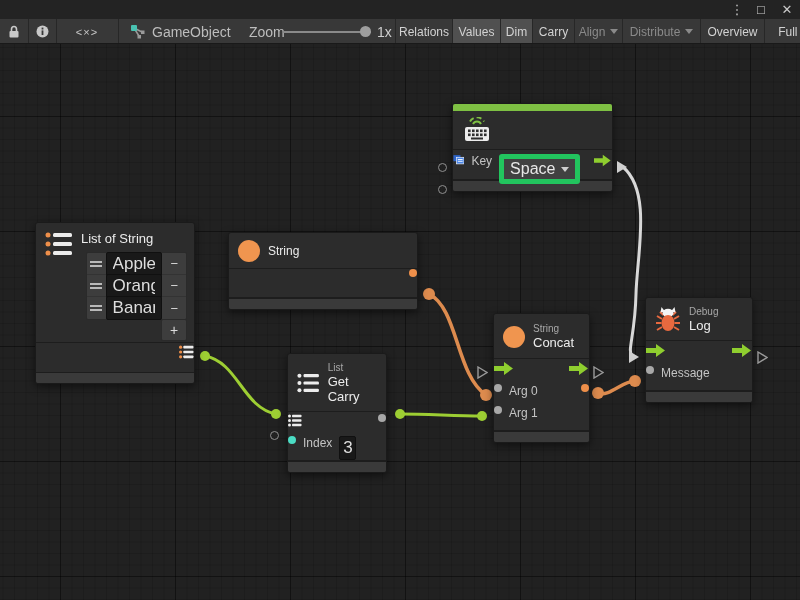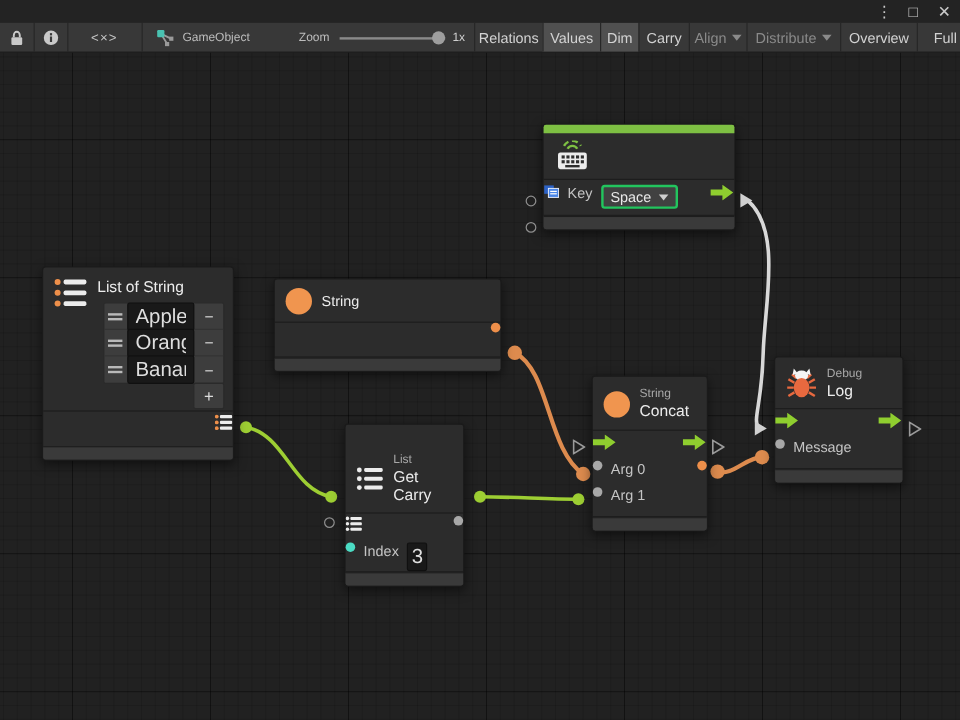--- a/index.html
+++ b/index.html
@@ -10,21 +10,21 @@
   .tabbar { position:relative; height:19px; background:#232323; }
   .tab { position:absolute; left:0; top:0; width:112px; height:19px; background:#383838;
          border-top:2px solid #4678b4; color:#e2e2e2; font-size:12px; line-height:16px; padding-left:10px; }
   .winctl { position:absolute; top:1px; color:#c8c8c8; font-size:13px; line-height:17px; width:22px; text-align:center; cursor:default; }
 
   
   .toolbar { position:relative; height:25px; background:#383838; border-bottom:1px solid #191919; overflow:hidden; }
   .tsep { position:absolute; top:0; width:1px; height:25px; background:#272727; }
   .ticon { position:absolute; top:0; height:25px; display:flex; align-items:center; justify-content:center; }
   .code-label { color:#c9c9c9; font-size:11px; letter-spacing:1px; }
-  .tlabel { position:absolute; top:0; height:25px; display:flex; align-items:center; color:#bdbdbd; font-size:10px; }
+  .tlabel { position:absolute; top:0; height:25px; display:flex; align-items:center; color:#bdbdbd; font-size:14px; }
   .slider-track { position:absolute; height:2px; background:#8a8a8a; }
   .slider-handle { position:absolute; width:11px; height:11px; border-radius:50%; background:#9e9e9e; }
   .tbtn-group { position:absolute; left:395px; top:0; height:25px; display:flex; }
   .tbtn { height:25px; border-left:1px solid #272727; display:flex; align-items:center; justify-content:center; gap:5px;
           color:#d2d2d2; font-size:12px; white-space:nowrap; flex:none; }
   .tbtn.active { background:#505050; }
   .tbtn.disabled { color:#8a8a8a; }
   .caret-down { width:0; height:0; border-left:4px solid transparent; border-right:4px solid transparent; border-top:5px solid #cfcfcf; }
   .tbtn.disabled .caret-down { border-top-color:#8a8a8a; }
 
@@ -44,22 +44,22 @@
           box-shadow:0 3px 9px rgba(0,0,0,.5); color:#c8c8c8; }
   .event-bar { height:7px; border-radius:2px 2px 0 0; background:#7ec043; }
   .hdr { display:flex; align-items:center; gap:8px; padding:6px 9px; }
   .hdr-col { display:flex; flex-direction:column; gap:1px; }
   .ntitle { font-size:13px; color:#ececec; }
   .nsub { font-size:10px; color:#a8a8a8; }
   .ndiv { height:1px; background:#1d1d1d; }
   .prow { height:22px; display:flex; align-items:flex-start; gap:7px; padding:0 0; font-size:12px; color:#c4c4c4; }
   .spacer { flex:1; }
   .nfooter { height:11px; background:#3a3a3a; border-top:1px solid #1d1d1d; border-radius:0 0 2px 2px; }
-  .dropdown { display:inline-flex; align-items:center; gap:6px; background:#414141; border:2px solid #22c55e;
-              border-radius:3px; padding:1px 6px; font-size:12px; color:#e8e8e8; }
+  .dropdown { display:inline-flex; align-items:center; gap:6px; background:#414141; border:5px solid #22c55e;
+              border-radius:3px; padding:1px 6px; font-size:16px; color:#e8e8e8; }
   .txtfield { background:#191919; border:1px solid #101010; border-radius:2px; color:#dedede; font-size:17px; padding:1px 6px; }
   .dot { width:8px; height:8px; border-radius:50%; flex:none; }
   .pcircle { position:absolute; z-index:3; width:9px; height:9px; border:1.5px solid #8f8f8f; border-radius:50%; }
   .ptri { position:absolute; z-index:3; }
 
   
   .list-editor { background:#3d3d3d; border:1px solid #2a2a2a; border-radius:2px; }
   .lrow { display:flex; align-items:center; height:22px; padding:0 3px; gap:4px; border-bottom:1px solid #333; }
   .handle { width:12px; display:flex; flex-direction:column; gap:2px; }
   .handle i { display:block; height:2px; background:#b9b9b9; }
@@ -284,21 +284,21 @@
       <div class="ndiv"></div>
       <div class="prow" style="height:28px">
         <span class="spacer"></span>
         <span class="dot" style="background:#ee8f4a"></span>
       </div>
       <div class="ndiv"></div>
       <div class="nfooter"></div>
     </div>
 
     <div class="node" style="left:287px;top:309px;width:100px">
-      <div class="hdr" style="padding:24px 9px 7px">
+      <div class="hdr" style="padding:8px 9px 7px">
         <svg width="26" height="24" viewBox="0 0 28 26">
           <circle cx="3" cy="4" r="2.5" fill="#ececec"></circle>
             <rect x="8" y="2" width="19" height="4" rx="1.5" fill="#ececec"></rect>
           <circle cx="3" cy="13" r="2.5" fill="#ececec"></circle>
             <rect x="8" y="11" width="19" height="4" rx="1.5" fill="#ececec"></rect>
           <circle cx="3" cy="22" r="2.5" fill="#ececec"></circle>
             <rect x="8" y="20" width="19" height="4" rx="1.5" fill="#ececec"></rect>
         </svg>
         <div class="hdr-col">
           <div class="nsub">List</div>

